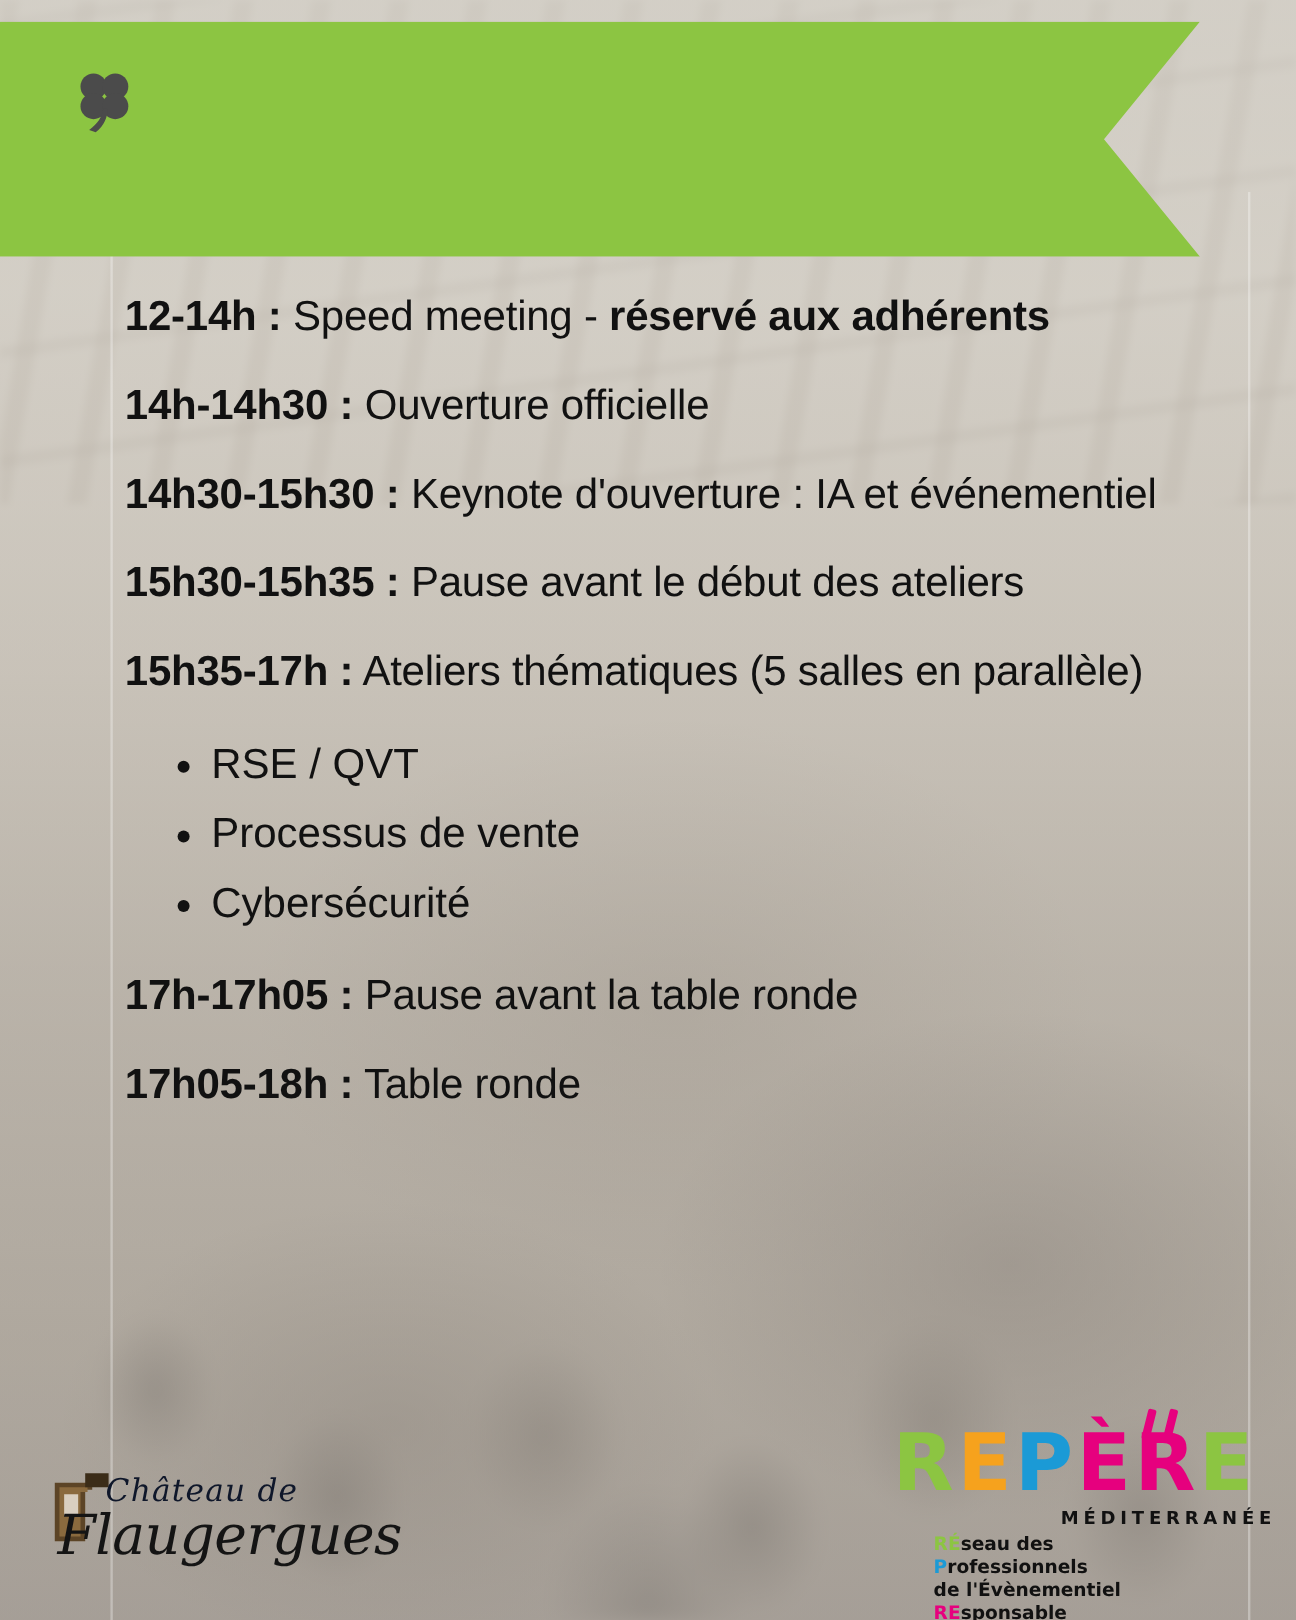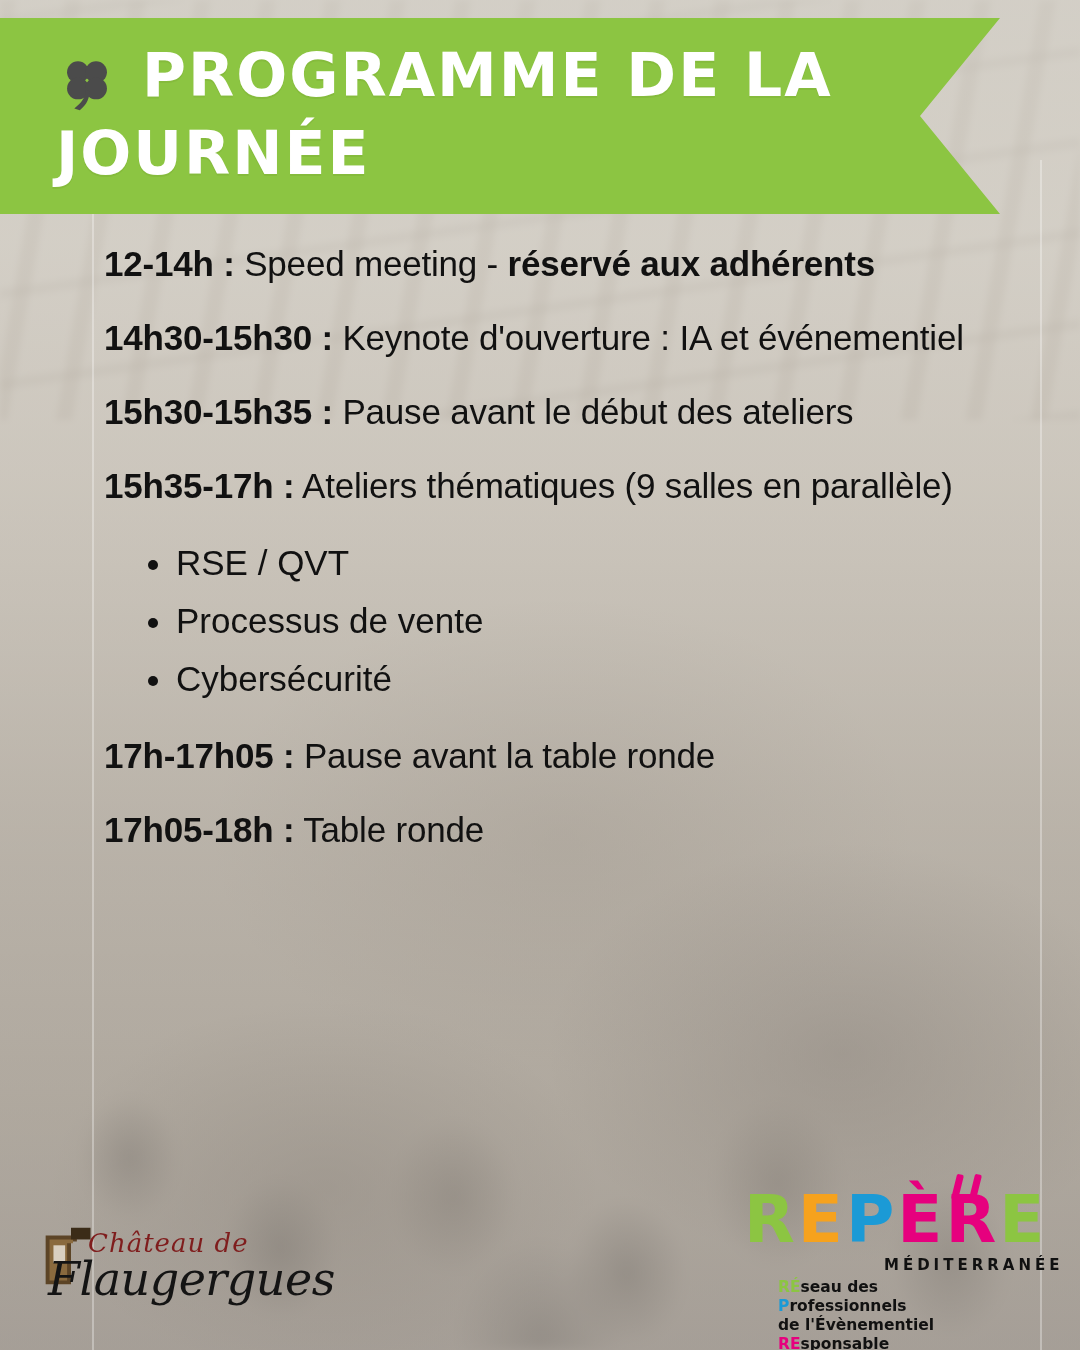--- a/index.html
+++ b/index.html
@@ -174,21 +174,21 @@
     width: 78px;
     height: 78px;
   }
   .chateau .ch-name {
     position: absolute;
     left: 62px;
     top: 14px;
     font-family: "DejaVu Serif", serif;
     font-style: italic;
     font-size: 26px;
-    color: #7f1d1d;
+    color: #0f172a;
     letter-spacing: 1px;
   }
   .chateau .ch-main {
     position: absolute;
     left: 22px;
     top: 38px;
     font-family: "DejaVu Serif", serif;
     font-style: italic;
     font-weight: 400;
     font-size: 46px;
@@ -270,44 +270,43 @@
         <svg width="58" height="58" viewBox="0 0 64 64" aria-hidden="true">
           <g fill="#4b4b4b">
             <circle cx="22" cy="20" r="12"></circle>
             <circle cx="42" cy="20" r="12"></circle>
             <circle cx="22" cy="38" r="12"></circle>
             <circle cx="42" cy="38" r="12"></circle>
             <path d="M31 40 C30 48, 26 54, 18 60 L24 62 C32 56, 35 48, 35 40 Z"></path>
           </g>
         </svg>
       </span>
-      <h1 class="banner-title">
-        <span>PROGRAMME DE LA</span>
-        <span class="line2">JOURNÉE</span>
-      </h1>
     </div>
   </div>
 
   <div class="programme">
 
     <p class="item">
       <span class="time">12-14h :</span><span> Speed meeting - </span><span class="bold">réservé aux adhérents</span>
     </p>
 
+    <p class="item">
+      <span class="time">14h-14h30 :</span><span> Ouverture officielle</span>
+    </p>
 
     <p class="item">
       <span class="time">14h30-15h30 :</span><span> Keynote d'ouverture : IA et événementiel</span>
     </p>
 
     <p class="item">
       <span class="time">15h30-15h35 :</span><span> Pause avant le début des ateliers</span>
     </p>
 
     <p class="item">
-      <span class="time">15h35-17h :</span><span> Ateliers thématiques (9 salles en parallèle)</span>
+      <span class="time">15h35-17h :</span><span> Ateliers thématiques (5 salles en parallèle)</span>
     </p>
 
     <ul class="bullets">
       <li>RSE / QVT</li>
       <li>Processus de vente</li>
       <li>Cybersécurité</li>
     </ul>
 
     <p class="item">
       <span class="time">17h-17h05 :</span><span> Pause avant la table ronde</span>

